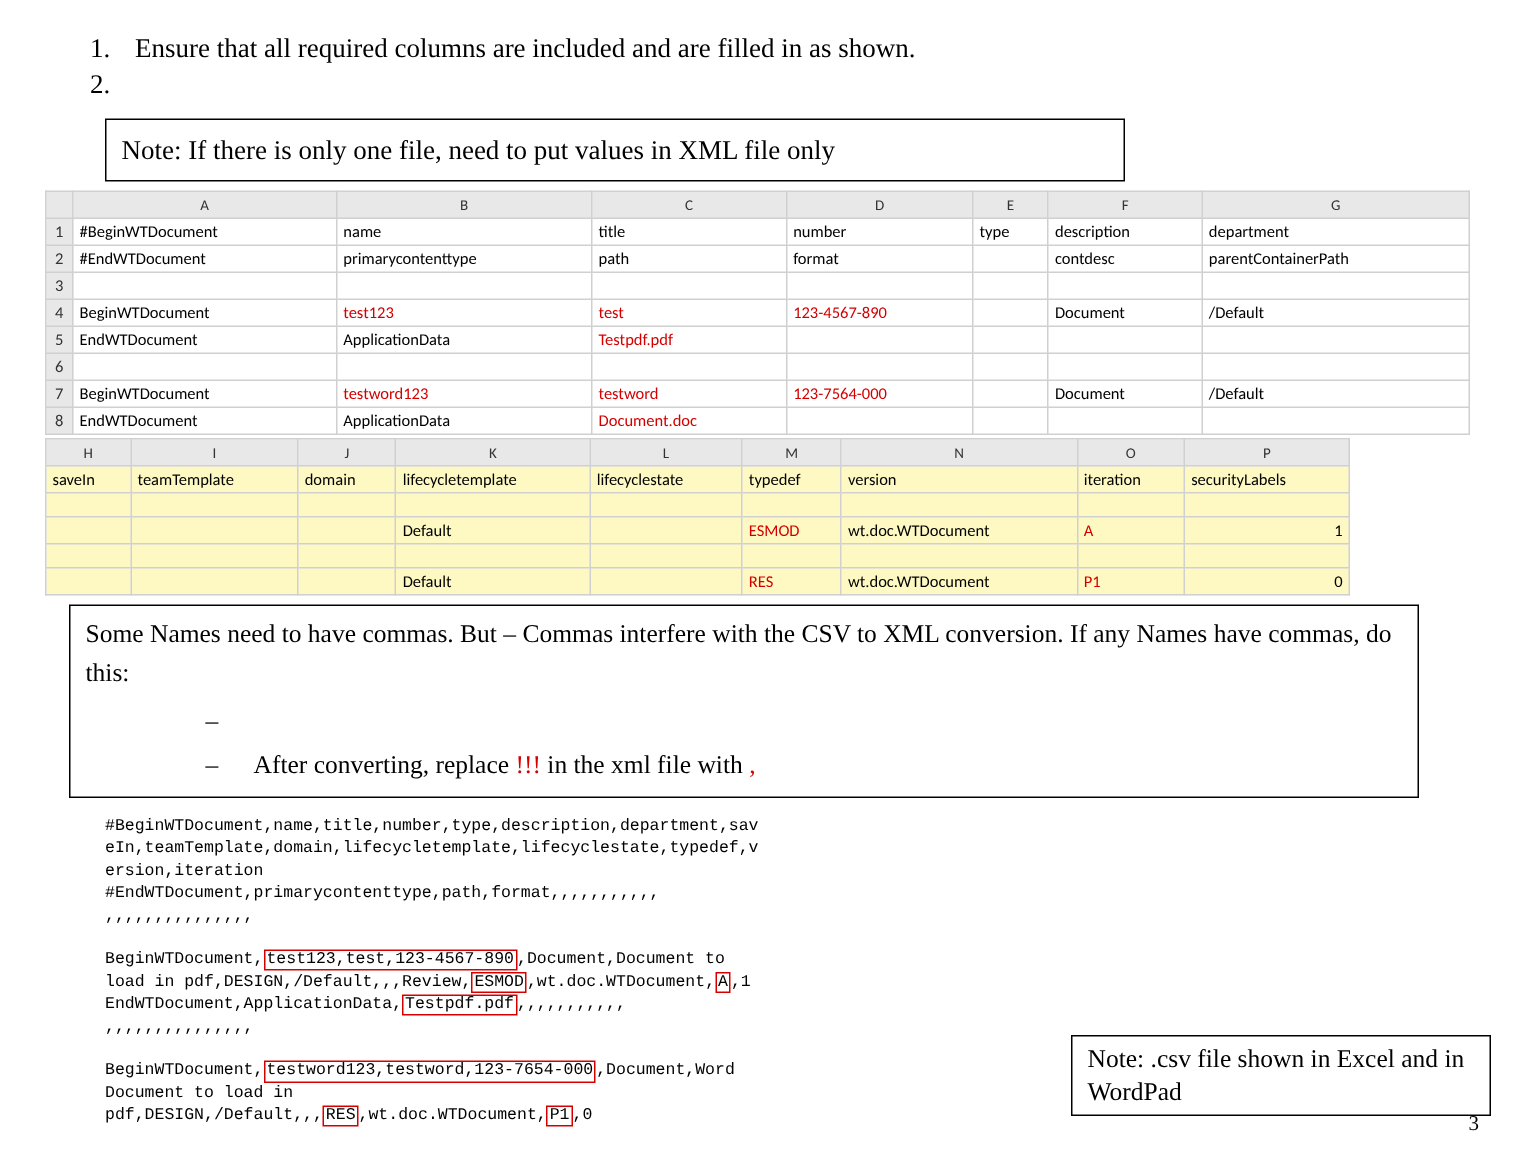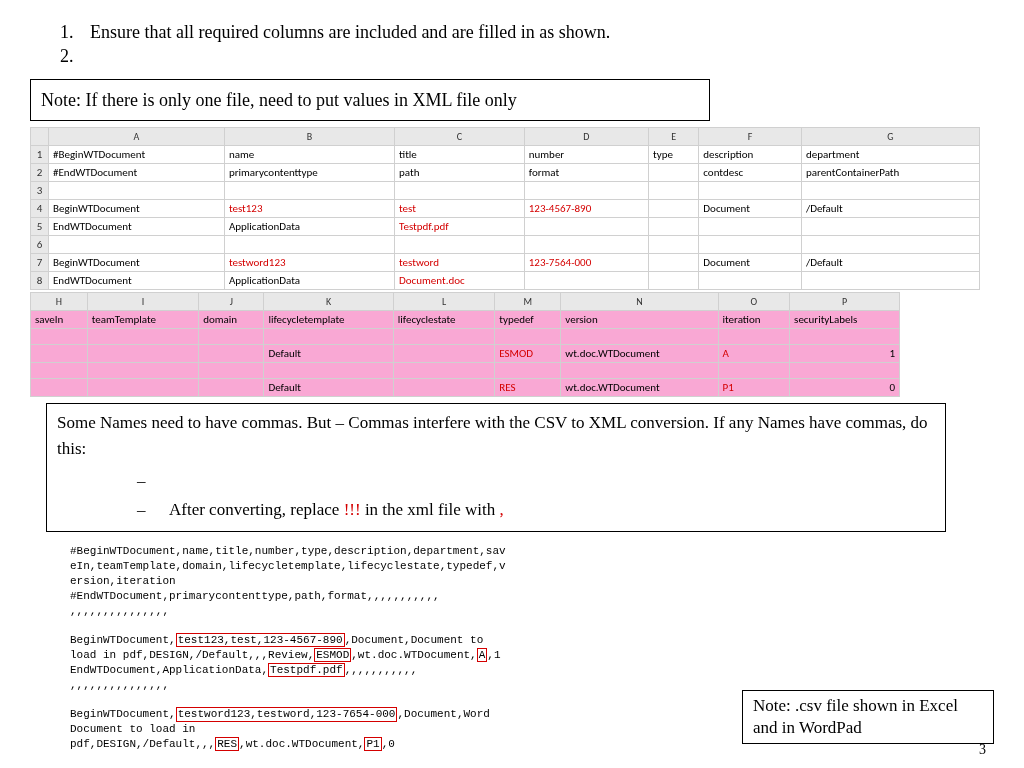--- a/index.html
+++ b/index.html
@@ -1,37 +1,37 @@
 <!DOCTYPE html>
 <html><head>
 <meta charset="utf-8">
 <style>
   * { box-sizing: border-box; margin: 0; padding: 0; }
   body { font-family: Georgia, 'Times New Roman', serif; background: #fff; width: 1024px; height: 768px; padding: 20px 30px; font-size: 18px; color: #000; position: relative; }
   .ordered { margin-left: 30px; margin-bottom: 10px; }
   .ordered .li-row{display:flex;gap:10px;line-height:1.35;}
   .ordered .num{min-width:20px;}
-  .note-box { border: 1px solid #000; padding: 6px 10px; width: 680px; margin-top: 4px; line-height: 1.6; }
+  .note-box { border: 1px solid #000; margin-left: 40px; padding: 6px 10px; width: 680px; margin-top: 4px; line-height: 1.6; }
   .note-box2 { border: 1px solid #000; margin-left: 16px; padding: 6px 10px; width: 900px; margin-top: 6px; line-height: 1.5; font-size: 17px;}
   .sub-items { margin-left: 80px; margin-top: 6px; }
   .sub-items .row{display:flex;gap:20px;line-height:1.7;}
   .sub-items .dash{min-width:12px;}
   .red { color: #d40000; }
   .sheet { margin: 6px 0 0 0; font-family: Calibri, Arial, sans-serif; font-size: 11px; width: 950px; }
   .sheet table { border-collapse: collapse; width: 100%; }
   .sheet td, .sheet th { border: 1px solid #d0d0d0; padding: 2px 4px; background: #fff; height: 16px; text-align: left; font-weight: normal; }
   .sheet .hdrcol { background: #e8e8e8; text-align: center; color: #333; font-size: 10px;}
   .sheet .rownum { background: #e8e8e8; text-align: center; width: 18px; color: #333; }
   .sheet2 { margin-top: 2px; width: 870px; font-family: Calibri, Arial, sans-serif; font-size: 11px; }
   .sheet2 table { border-collapse: collapse; width: 100%; }
-  .sheet2 td, .sheet2 th { border: 1px solid #d0d0d0; padding: 2px 4px; background: #f9a8d4; height: 16px; text-align: left; font-weight: normal; }
+  .sheet2 td, .sheet2 th { border: 1px solid #d0d0d0; padding: 2px 4px; background: #fef9c3; height: 16px; text-align: left; font-weight: normal; }
   .sheet2 .hdrcol { background: #e8e8e8; text-align: center; color: #333; font-size: 10px; }
   .mono-block { font-family: 'Courier New', monospace; font-size: 11px; line-height: 1.35; margin-left: 40px; margin-top: 12px; white-space: pre; }
   .hl-box { border: 1.5px solid #d40000; padding: 0 1px; display:inline-block; line-height:1.1;}
-  .bottom-note { position: absolute; right: 30px; bottom: 24px; border: 1px solid #000; padding: 4px 10px; width: 252px; font-size: 17px; line-height:1.3;}
+  .bottom-note { position: absolute; right: 30px; bottom: 24px; border: 1px solid #000; padding: 4px 10px; width: 280px; font-size: 17px; line-height:1.3;}
   .pagenum { position: absolute; right: 38px; bottom: 10px; font-size: 14px; }
 </style>
 </head>
 <body>
 
 <div class="ordered">
   <div class="li-row">
       <span class="num">1.</span>
       <span>Ensure that all required columns are included and are filled in as shown.</span>
     </div>

